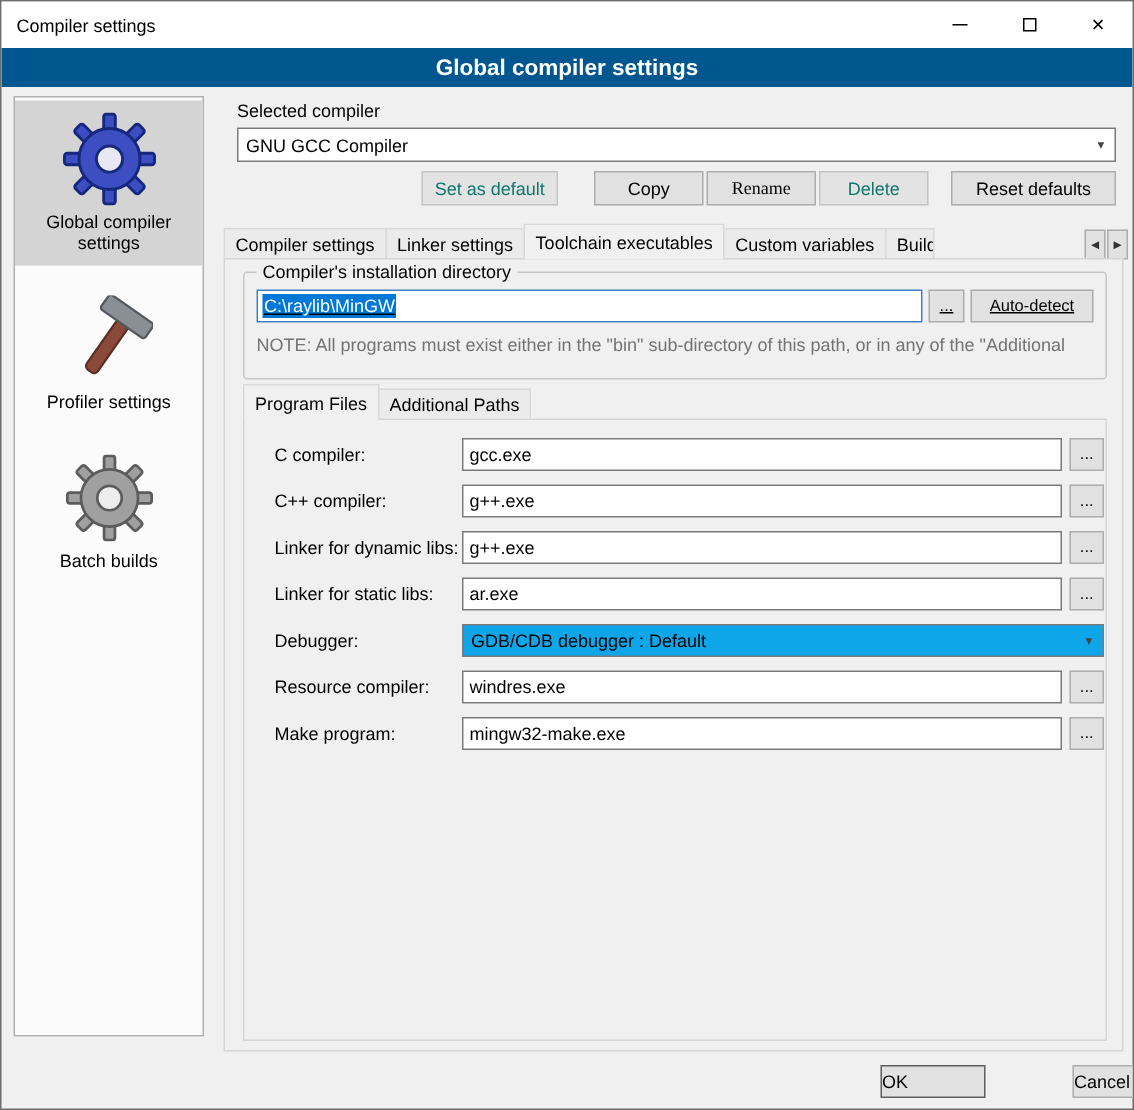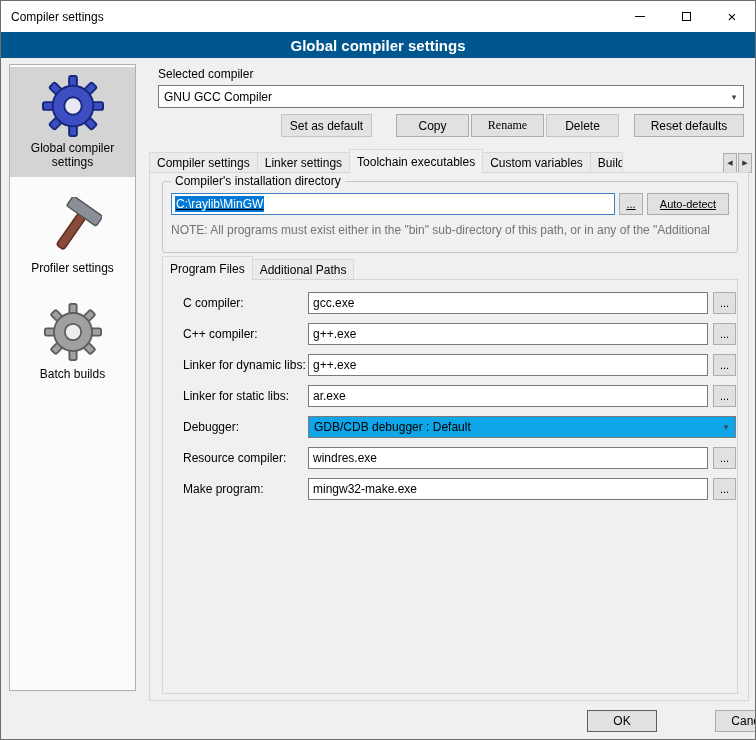--- a/index.html
+++ b/index.html
@@ -59,21 +59,21 @@
     padding-left:5px; cursor:default;
   }
   .combo .combo-text { flex:1; white-space:nowrap; overflow:hidden; }
   .combo .combo-arrow { width:18px; text-align:center; color:#444; font-size:9px; }
   #compiler-combo { left:12px; top:24px; width:586px; }
 
   .btn {
     position:absolute; height:23px; background:#e1e1e1; border:1px solid #adadad;
     font-size:12px; font-family:inherit; text-align:center; cursor:default; padding:0 4px;
   }
-  .btn.disabled { background:#e3e3e3; border-color:#c4c4c4; color:#000000; }
+  .btn.disabled { background:#e3e3e3; border-color:#c4c4c4; color:#0f766e; }
   #btn-set-default { left:135px; top:53px; width:91px; }
   #btn-copy        { left:250px; top:53px; width:73px; }
   #btn-rename      { left:325px; top:53px; width:73px;font-family:Liberation Serif, serif; }
   #btn-delete      { left:400px; top:53px; width:73px; }
   #btn-reset       { left:488px; top:53px; width:110px; }
 
   
   .tabstrip { position:absolute; display:flex; align-items:flex-end; }
   #outer-tabs { left:3px; top:88px; height:24px; width:572px; overflow:hidden; }
   .tab {
@@ -133,21 +133,21 @@
     position:absolute; left:145px; top:0; width:400px; height:22px;
     border:1px solid #7a7a7a; background:#fff; font-family:inherit; font-size:12px; padding-left:4px;
   }
   .form-row .row-browse { position:absolute; left:550px; top:0; width:23px; }
   .form-row .combo { left:145px; top:0; width:428px; height:22px; background:#0ea5e9; border-color:#7a7a7a; }
 
   
   #btn-ok { left:586px; top:709px; width:70px; height:22px; border-color:#5f5f5f; }
   #btn-cancel { left:670px; top:709px; width:70px; height:22px;margin-left:44px; }
   .footer-btn { position:absolute; background:#e1e1e1; border:1px solid #adadad; font-size:12px;
-    text-align:center; line-height:20px; cursor:default; }
+    text-align:left; line-height:20px; cursor:default; }
 </style>
 </head>
 <body>
 
 <div class="window">
 
   <div class="titlebar">
     <span class="title">Compiler settings</span>
     <div class="caption-buttons">
       <div class="cap-btn">

